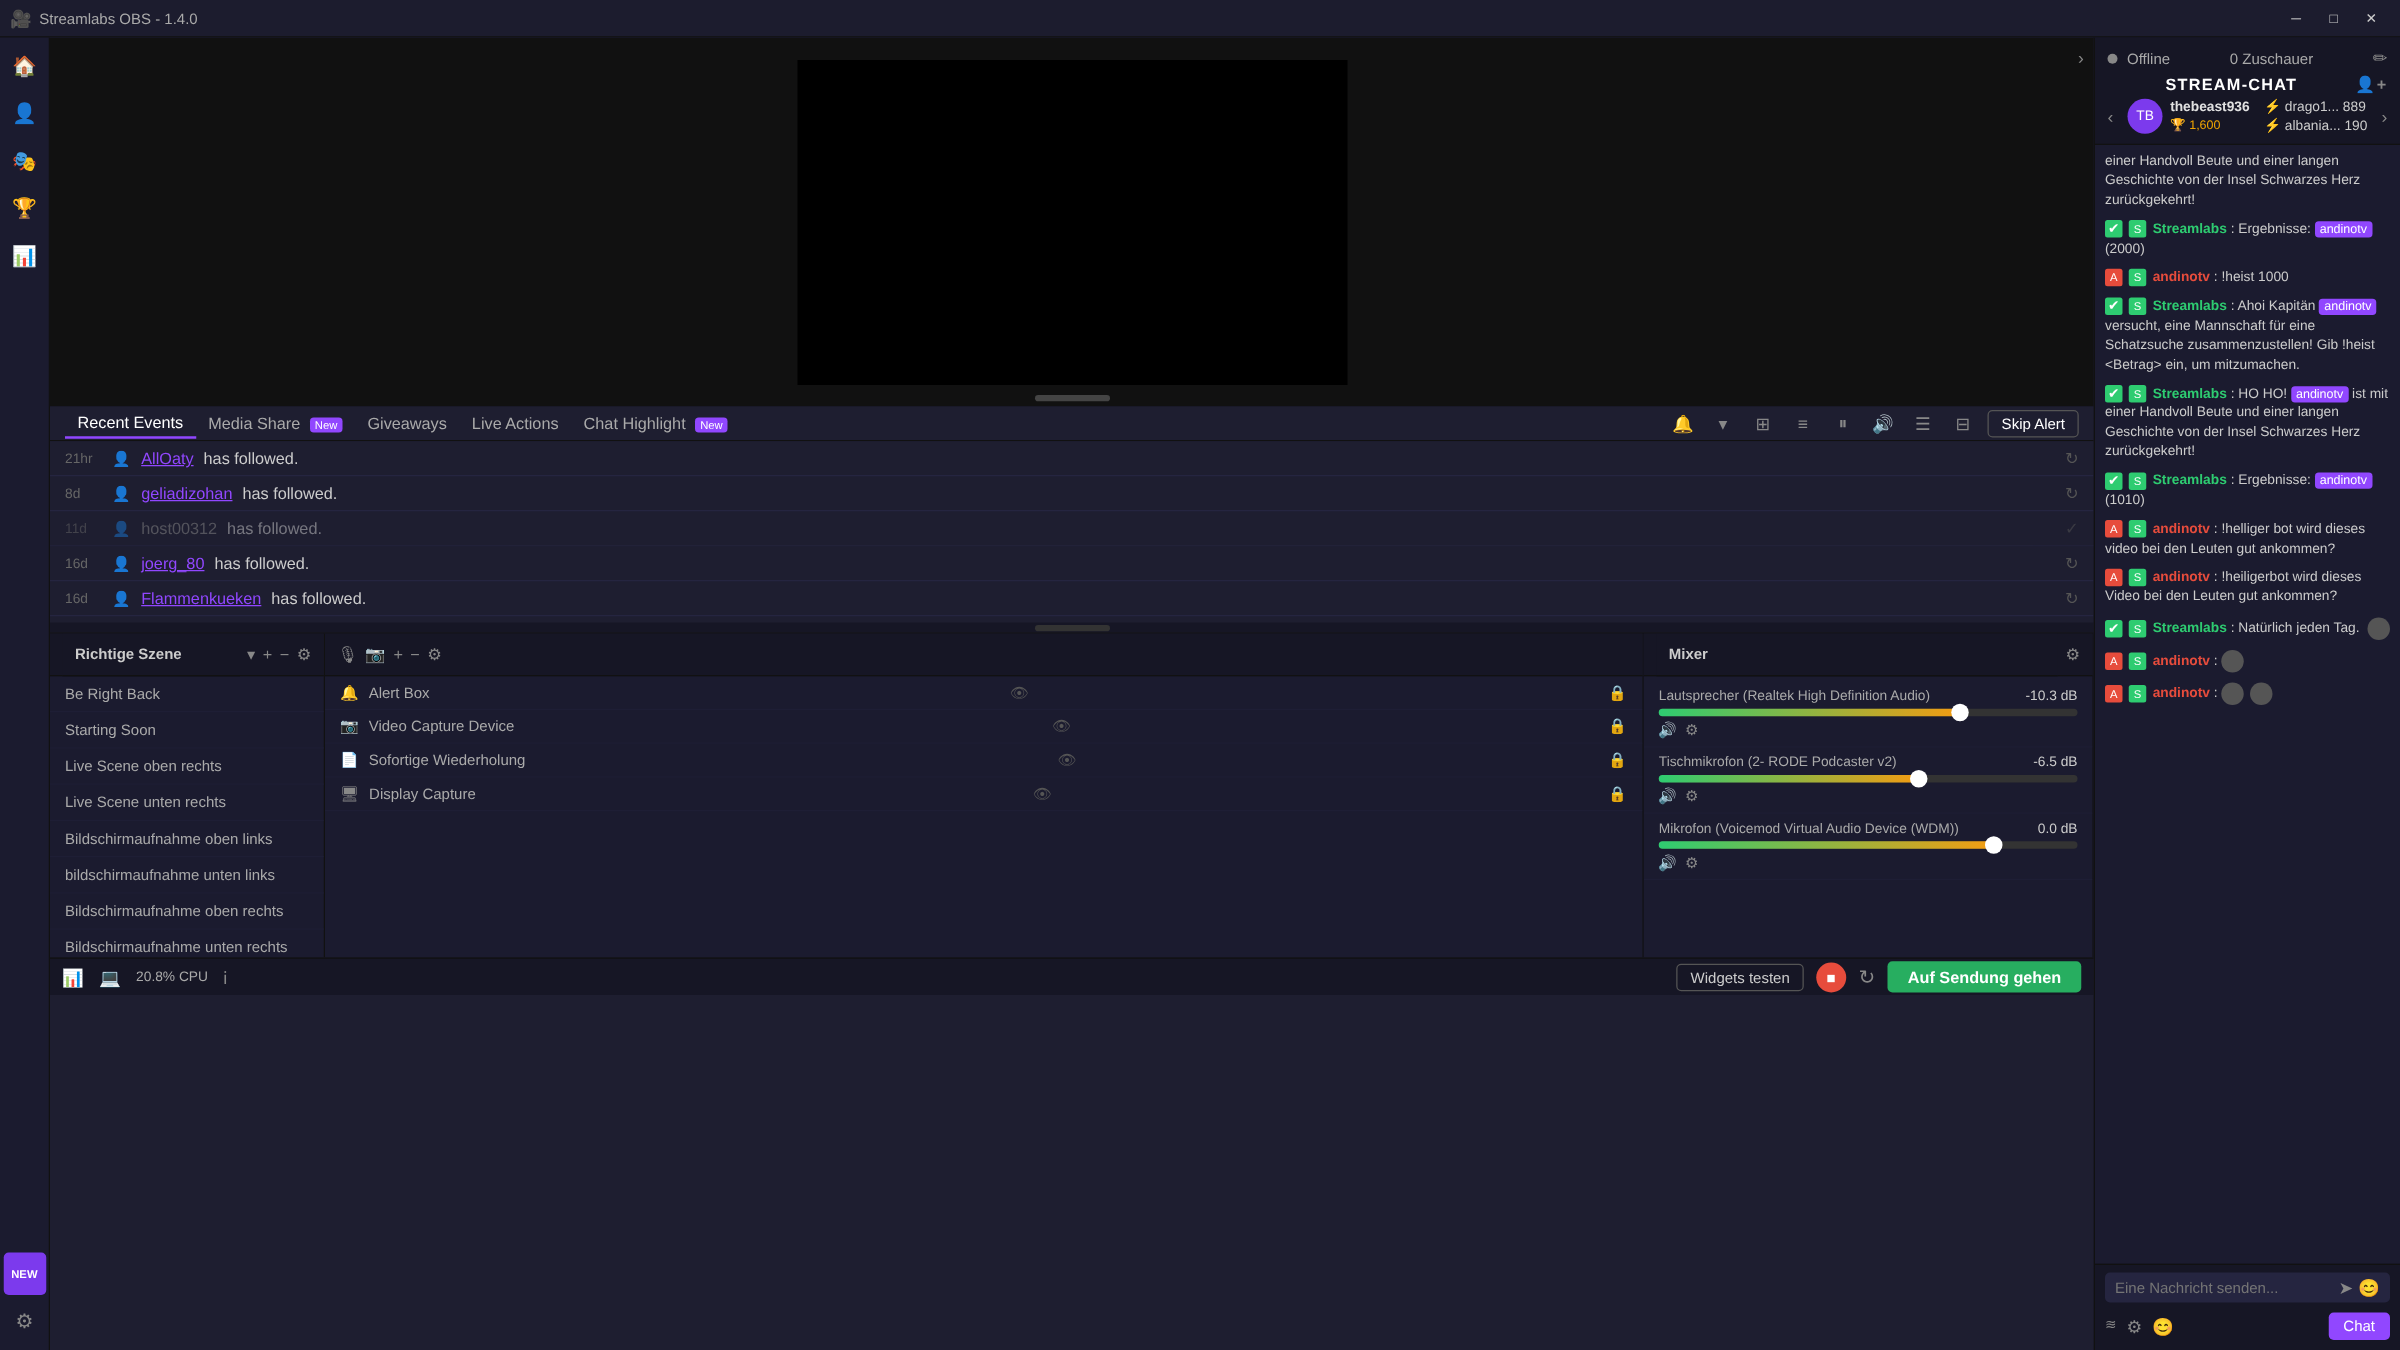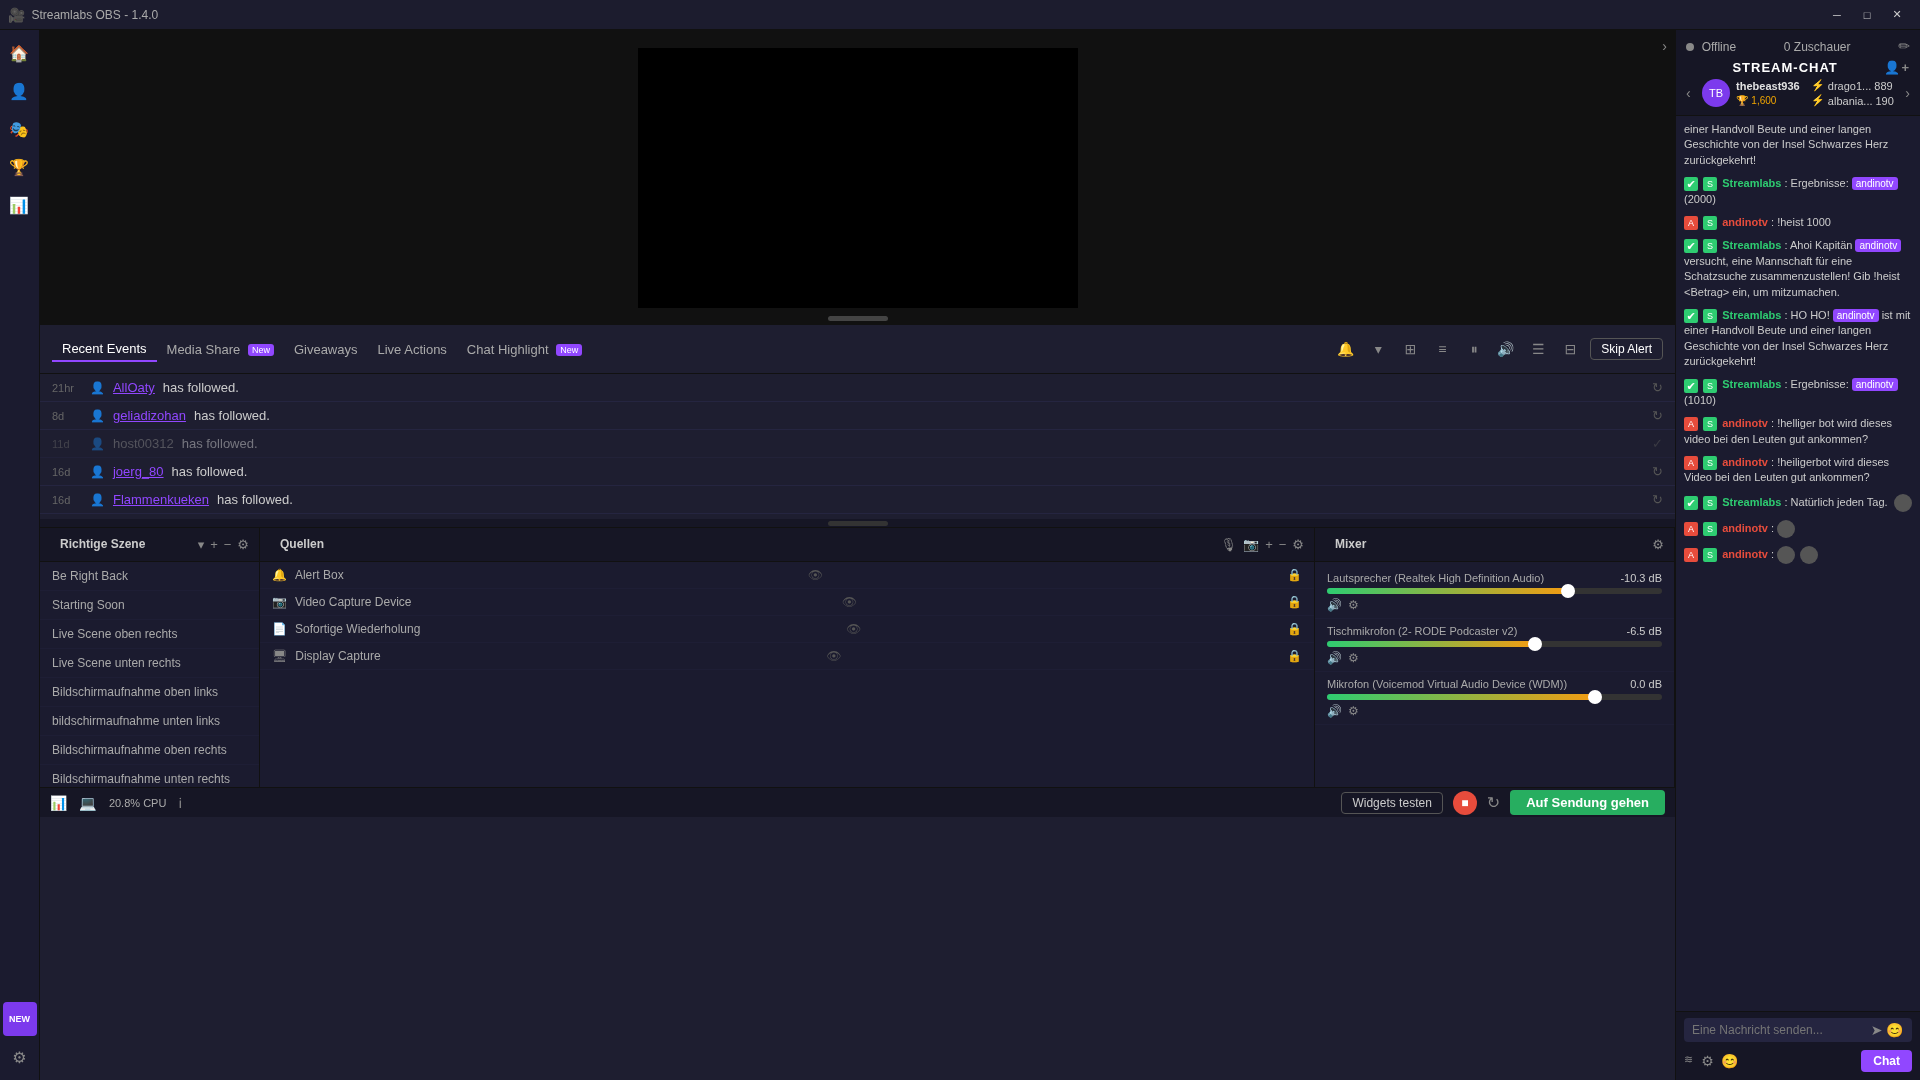--- a/index.html
+++ b/index.html
@@ -119,21 +119,21 @@
       position: absolute;
       right: 8px;
       top: 8px;
       color: #888;
       cursor: pointer;
       font-size: 14px;
     }
 
     
     #events-bar {
-      height: 49px;
+      height: 28px;
       background: #1e1e30;
       display: flex;
       align-items: center;
       padding: 0 12px;
       border-bottom: 1px solid #111;
       flex-shrink: 0;
     }
     .events-tab {
       padding: 4px 10px;
       font-size: 13px;
@@ -511,21 +511,21 @@
       font-size: 14px;
       cursor: pointer;
     }
     .chat-send-btn {
       background: #9147ff;
       border: none;
       color: #fff;
       padding: 4px 12px;
       border-radius: 4px;
       font-size: 12px;
-      font-weight: 700;
+      font-weight: 400;
       cursor: pointer;
     }
 
     
     #status-bar {
       height: 30px;
       background: #161625;
       border-top: 1px solid #111;
       display: flex;
       align-items: center;
@@ -718,21 +718,20 @@
           <div class="scene-item">Live Scene unten rechts</div>
           <div class="scene-item">Bildschirmaufnahme oben links</div>
           <div class="scene-item">bildschirmaufnahme unten links</div>
           <div class="scene-item">Bildschirmaufnahme oben rechts</div>
           <div class="scene-item">Bildschirmaufnahme unten rechts</div>
         </div>
       </div>
 
       <div id="sources-panel">
         <div class="panel-header">
-          <span class="panel-header title">Quellen</span>
           <span class="ph-icon">🎙</span>
           <span class="ph-icon">📷</span>
           <span class="ph-icon">+</span>
           <span class="ph-icon">−</span>
           <span class="ph-icon">⚙</span>
         </div>
         <div style="overflow-y:auto;flex:1;">
           <div class="source-item">
             <span class="src-icon">🔔</span>
             <span>Alert Box</span>

